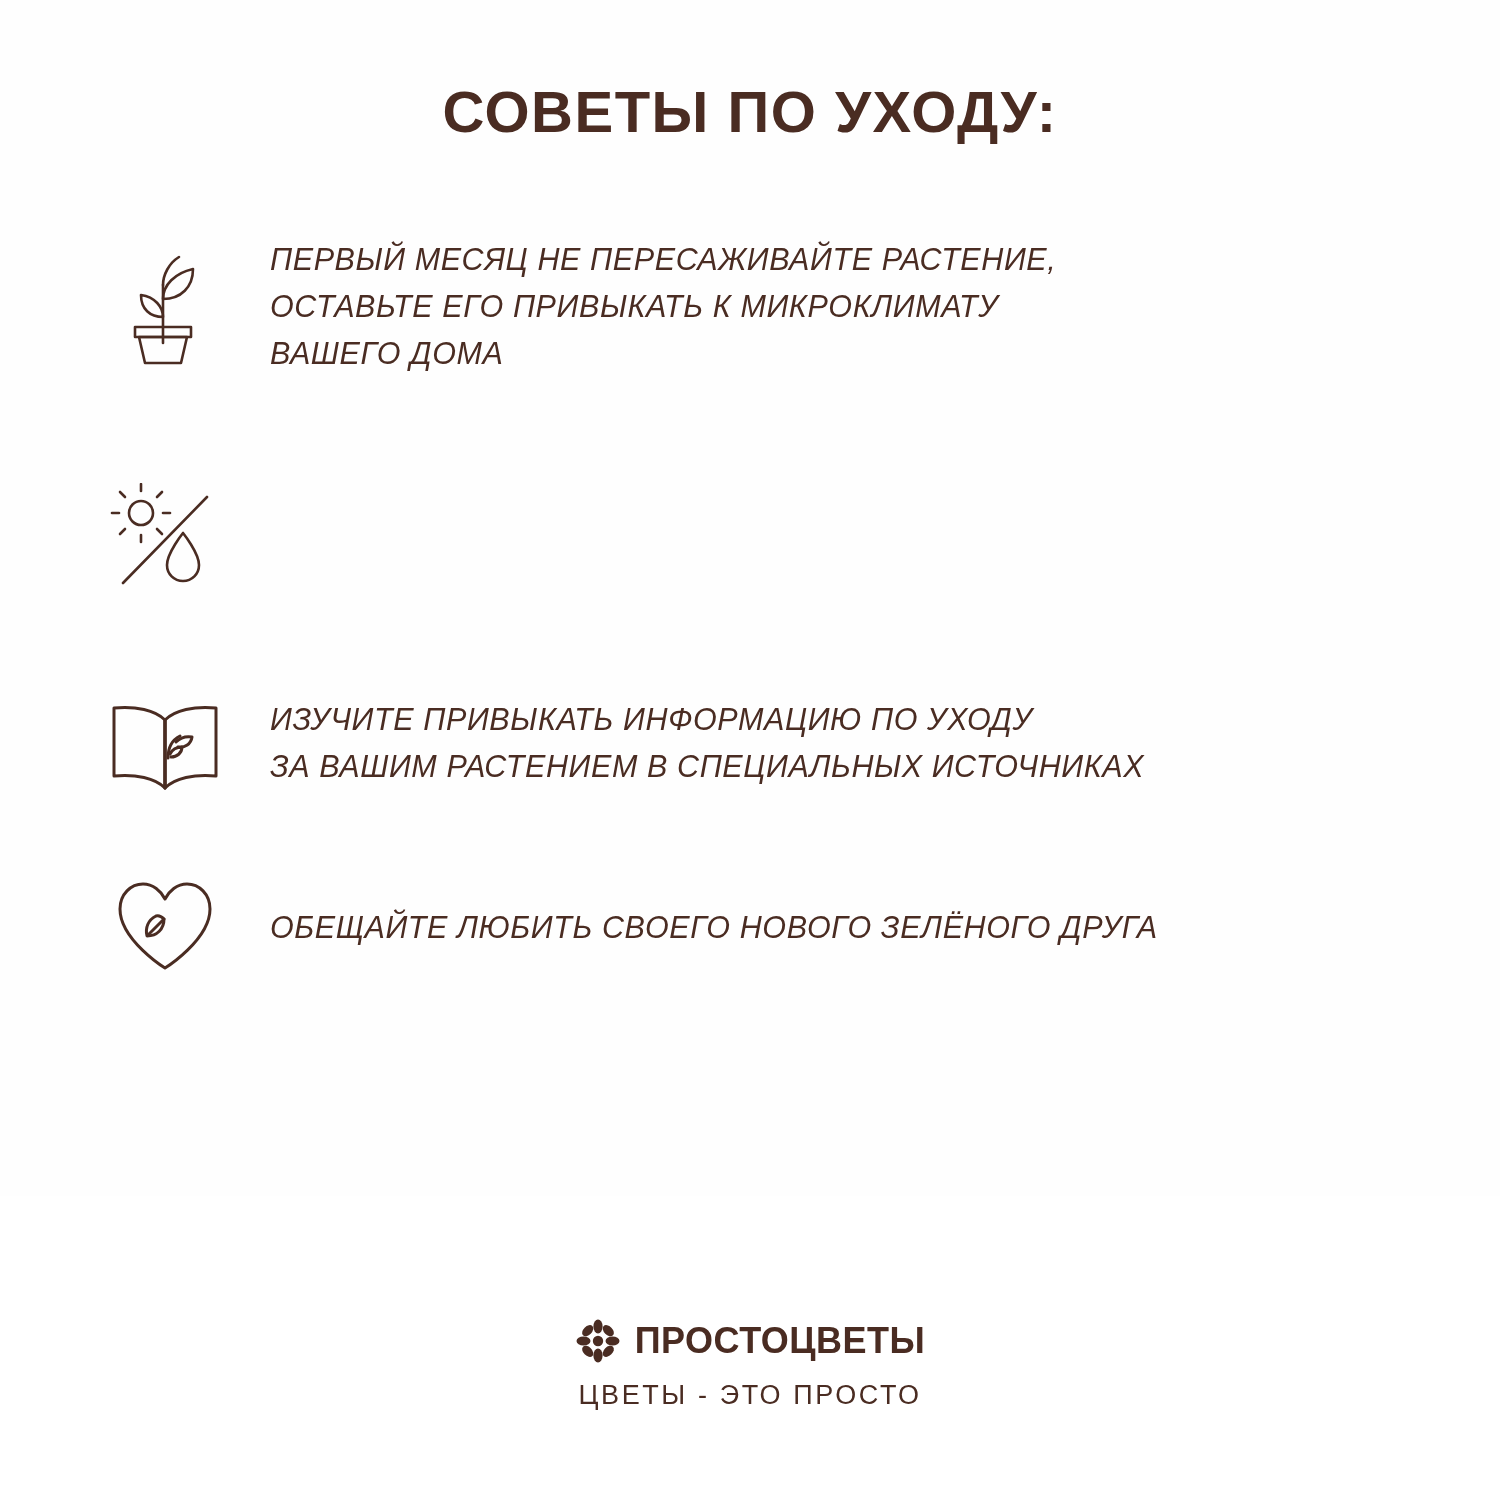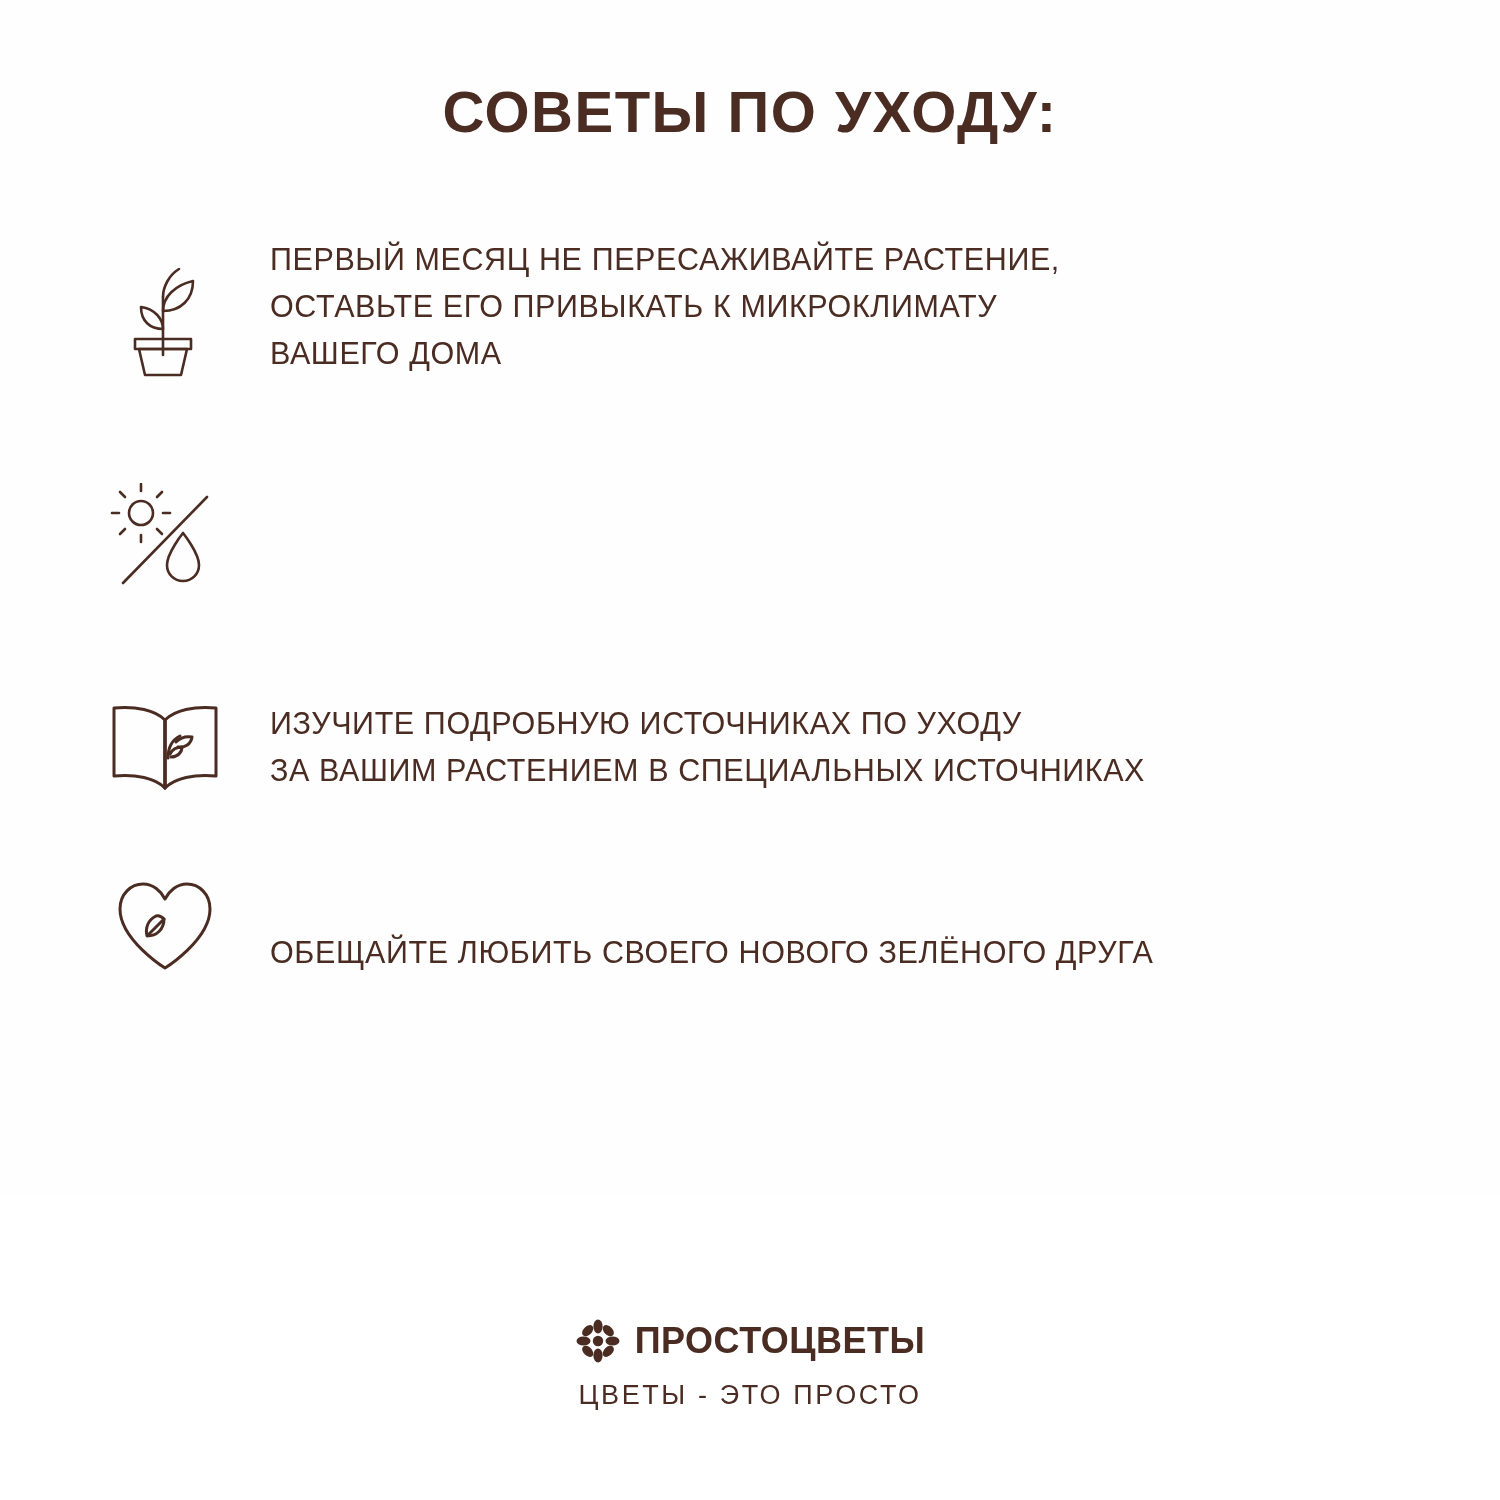--- a/index.html
+++ b/index.html
@@ -33,22 +33,23 @@
     color: #4a2c22;
   }
   .tips {
     position: absolute;
     top: 232px;
     left: 105px;
     width: 1320px;
   }
   .tip {
     display: flex;
-    align-items: flex-end;
+    align-items: center;
     margin-bottom: 72px;
+    font-style: italic;
   }
   .tip-icon {
     width: 120px;
     min-width: 120px;
     display: flex;
     justify-content: center;
     align-items: flex-start;
     padding-top: 2px;
   }
   .tip-text {
@@ -142,21 +143,21 @@
       <div class="tip-icon">
         <svg width="118" height="96" viewBox="0 0 118 96" fill="none" stroke="#4a2c22" stroke-width="3" stroke-linecap="round" stroke-linejoin="round">
           <path d="M59 22 C49 12, 30 8, 8 10 L8 78 C30 76, 49 80, 59 90 Z"></path>
           <path d="M59 22 C69 12, 88 8, 110 10 L110 78 C88 76, 69 80, 59 90 Z"></path>
           <path d="M59 22 L59 90"></path>
           <path d="M74 38 C66 42, 62 50, 62 60"></path>
           <path d="M70 44 C74 40, 80 38, 86 39 C85 46, 79 50, 72 49"></path>
           <path d="M64 56 C66 52, 70 49, 76 49 C76 55, 71 59, 65 59"></path>
         </svg>
       </div>
-      <div class="tip-text">ИЗУЧИТЕ ПОДРОБНУЮ ИСТОЧНИКАХ ПО УХОДУ
+      <div class="tip-text">ИЗУЧИТЕ ПРИВЫКАТЬ ИНФОРМАЦИЮ ПО УХОДУ
 ЗА ВАШИМ РАСТЕНИЕМ В СПЕЦИАЛЬНЫХ ИСТОЧНИКАХ</div>
     </div>
 
     <div class="tip tip-4">
       <div class="tip-icon">
         <svg width="106" height="100" viewBox="0 0 106 100" fill="none" stroke="#4a2c22" stroke-width="3" stroke-linecap="round" stroke-linejoin="round">
           <path d="M53 92 C53 92, 8 64, 8 33 C8 18, 19 8, 31 8 C41 8, 49 15, 53 23 C57 15, 65 8, 75 8 C87 8, 98 18, 98 33 C98 64, 53 92, 53 92 Z"></path>
           <path d="M44 40 C36 44, 33 52, 35 60 C45 60, 52 53, 52 43 C50 41, 47 39, 44 40 Z"></path>
           <path d="M36 59 L52 43"></path>
         </svg>

